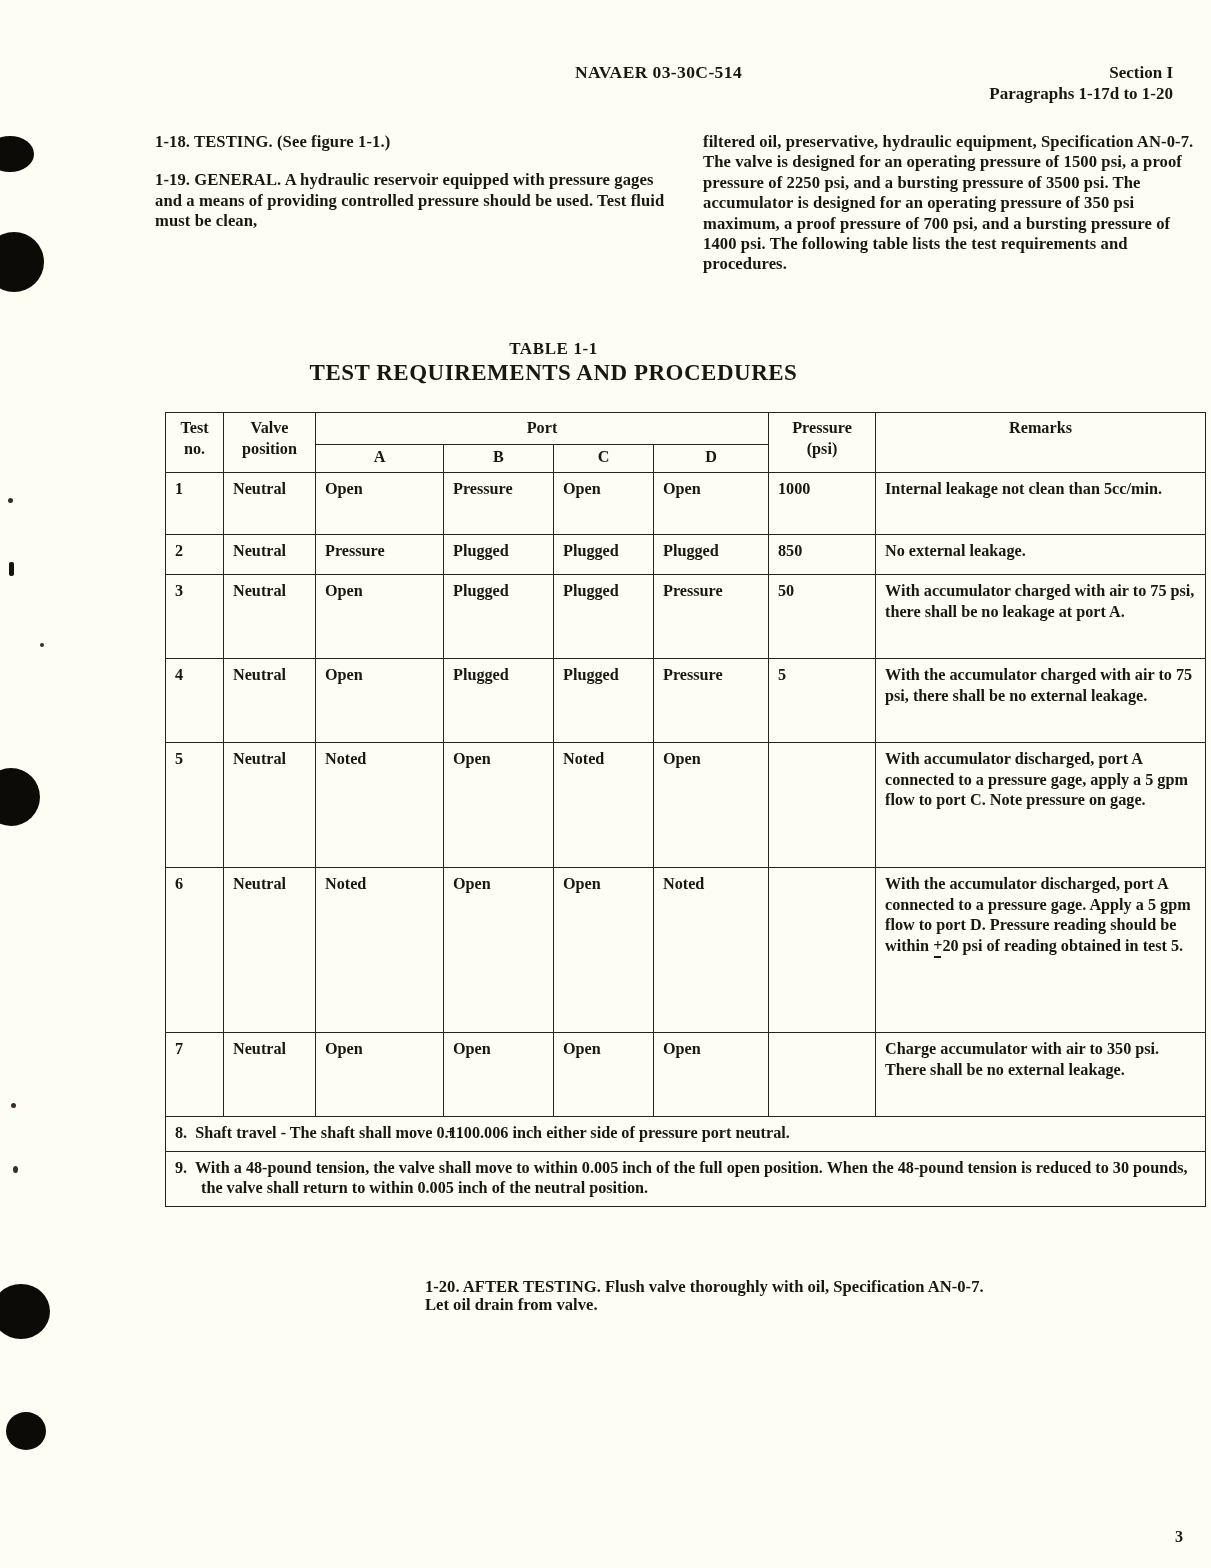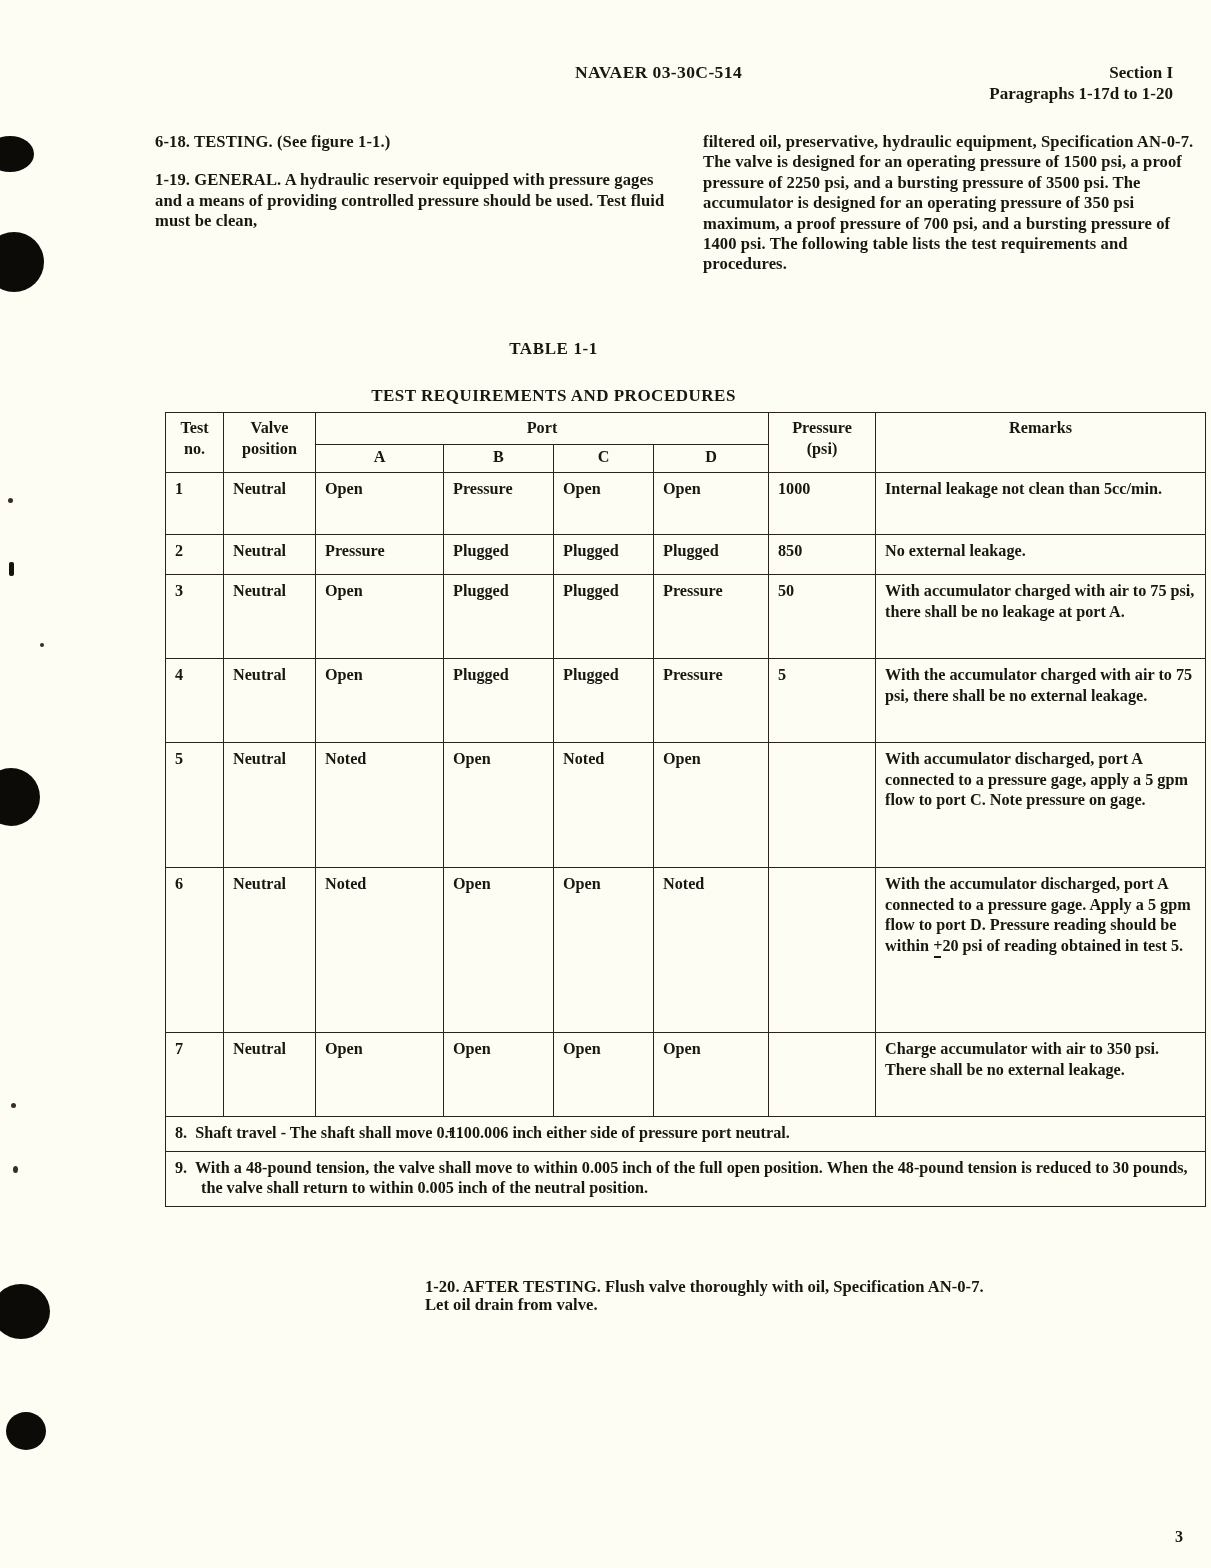--- a/index.html
+++ b/index.html
@@ -26,21 +26,21 @@
   
   .col{position:absolute;top:132px;font-size:16.6px;line-height:20.4px;font-weight:bold;letter-spacing:.1px;}
   .col.left{left:155px;width:512px;}
   .col.right{left:703px;width:500px;}
   .col p{margin:0 0 18px 0;text-align:left;}
   .col p.ind{text-indent:22px;}
 
   
   .tcap{position:absolute;width:1021px;text-align:center;font-weight:bold;}
   .tcap.t1{top:339px;font-size:17px;letter-spacing:.6px;}
-  .tcap.t2{top:386px;font-size:17px;letter-spacing:.5px;}
+  .tcap.t2{top:360px;font-size:23px;letter-spacing:.5px;}
 
   
   .tbl-wrap{position:absolute;left:165px;top:412px;width:1040px;}
   table.tt{border-collapse:collapse;width:1040px;table-layout:fixed;
            font-family:"Liberation Serif", serif;font-weight:bold;font-size:16.2px;}
   table.tt td,table.tt th{
       border:1.6px solid #2a231b;
       padding:6px 7px 7px 9px;
       vertical-align:top;
       text-align:left;
@@ -82,21 +82,21 @@
   <div class="speck" style="left:11px;top:1103px;width:5px;height:5px;"></div>
   <div class="speck" style="left:13px;top:1166px;width:5px;height:7px;"></div>
 
   <div class="head">
     <div class="doc">NAVAER 03-30C-514</div>
     <div class="sec">Section I</div>
     <div class="para">Paragraphs 1-17d to 1-20</div>
   </div>
 
   <div class="col left">
-    <p>6-18. TESTING. (See figure 1-1.)</p>
+    <p>1-18. TESTING. (See figure 1-1.)</p>
     <p>1-19. GENERAL. A hydraulic reservoir equipped with pressure gages and a means of providing controlled pressure should be used. Test fluid must be clean,</p>
   </div>
 
   <div class="col right">
     <p>filtered oil, preservative, hydraulic equipment, Specification AN-0-7. The valve is designed for an operating pressure of 1500 psi, a proof pressure of 2250 psi, and a bursting pressure of 3500 psi. The accumulator is designed for an operating pressure of 350 psi maximum, a proof pressure of 700 psi, and a bursting pressure of 1400 psi. The following table lists the test requirements and procedures.</p>
   </div>
 
   <div class="tcap t1">TABLE 1-1</div>
   <div class="tcap t2">TEST REQUIREMENTS AND PROCEDURES</div>
 

